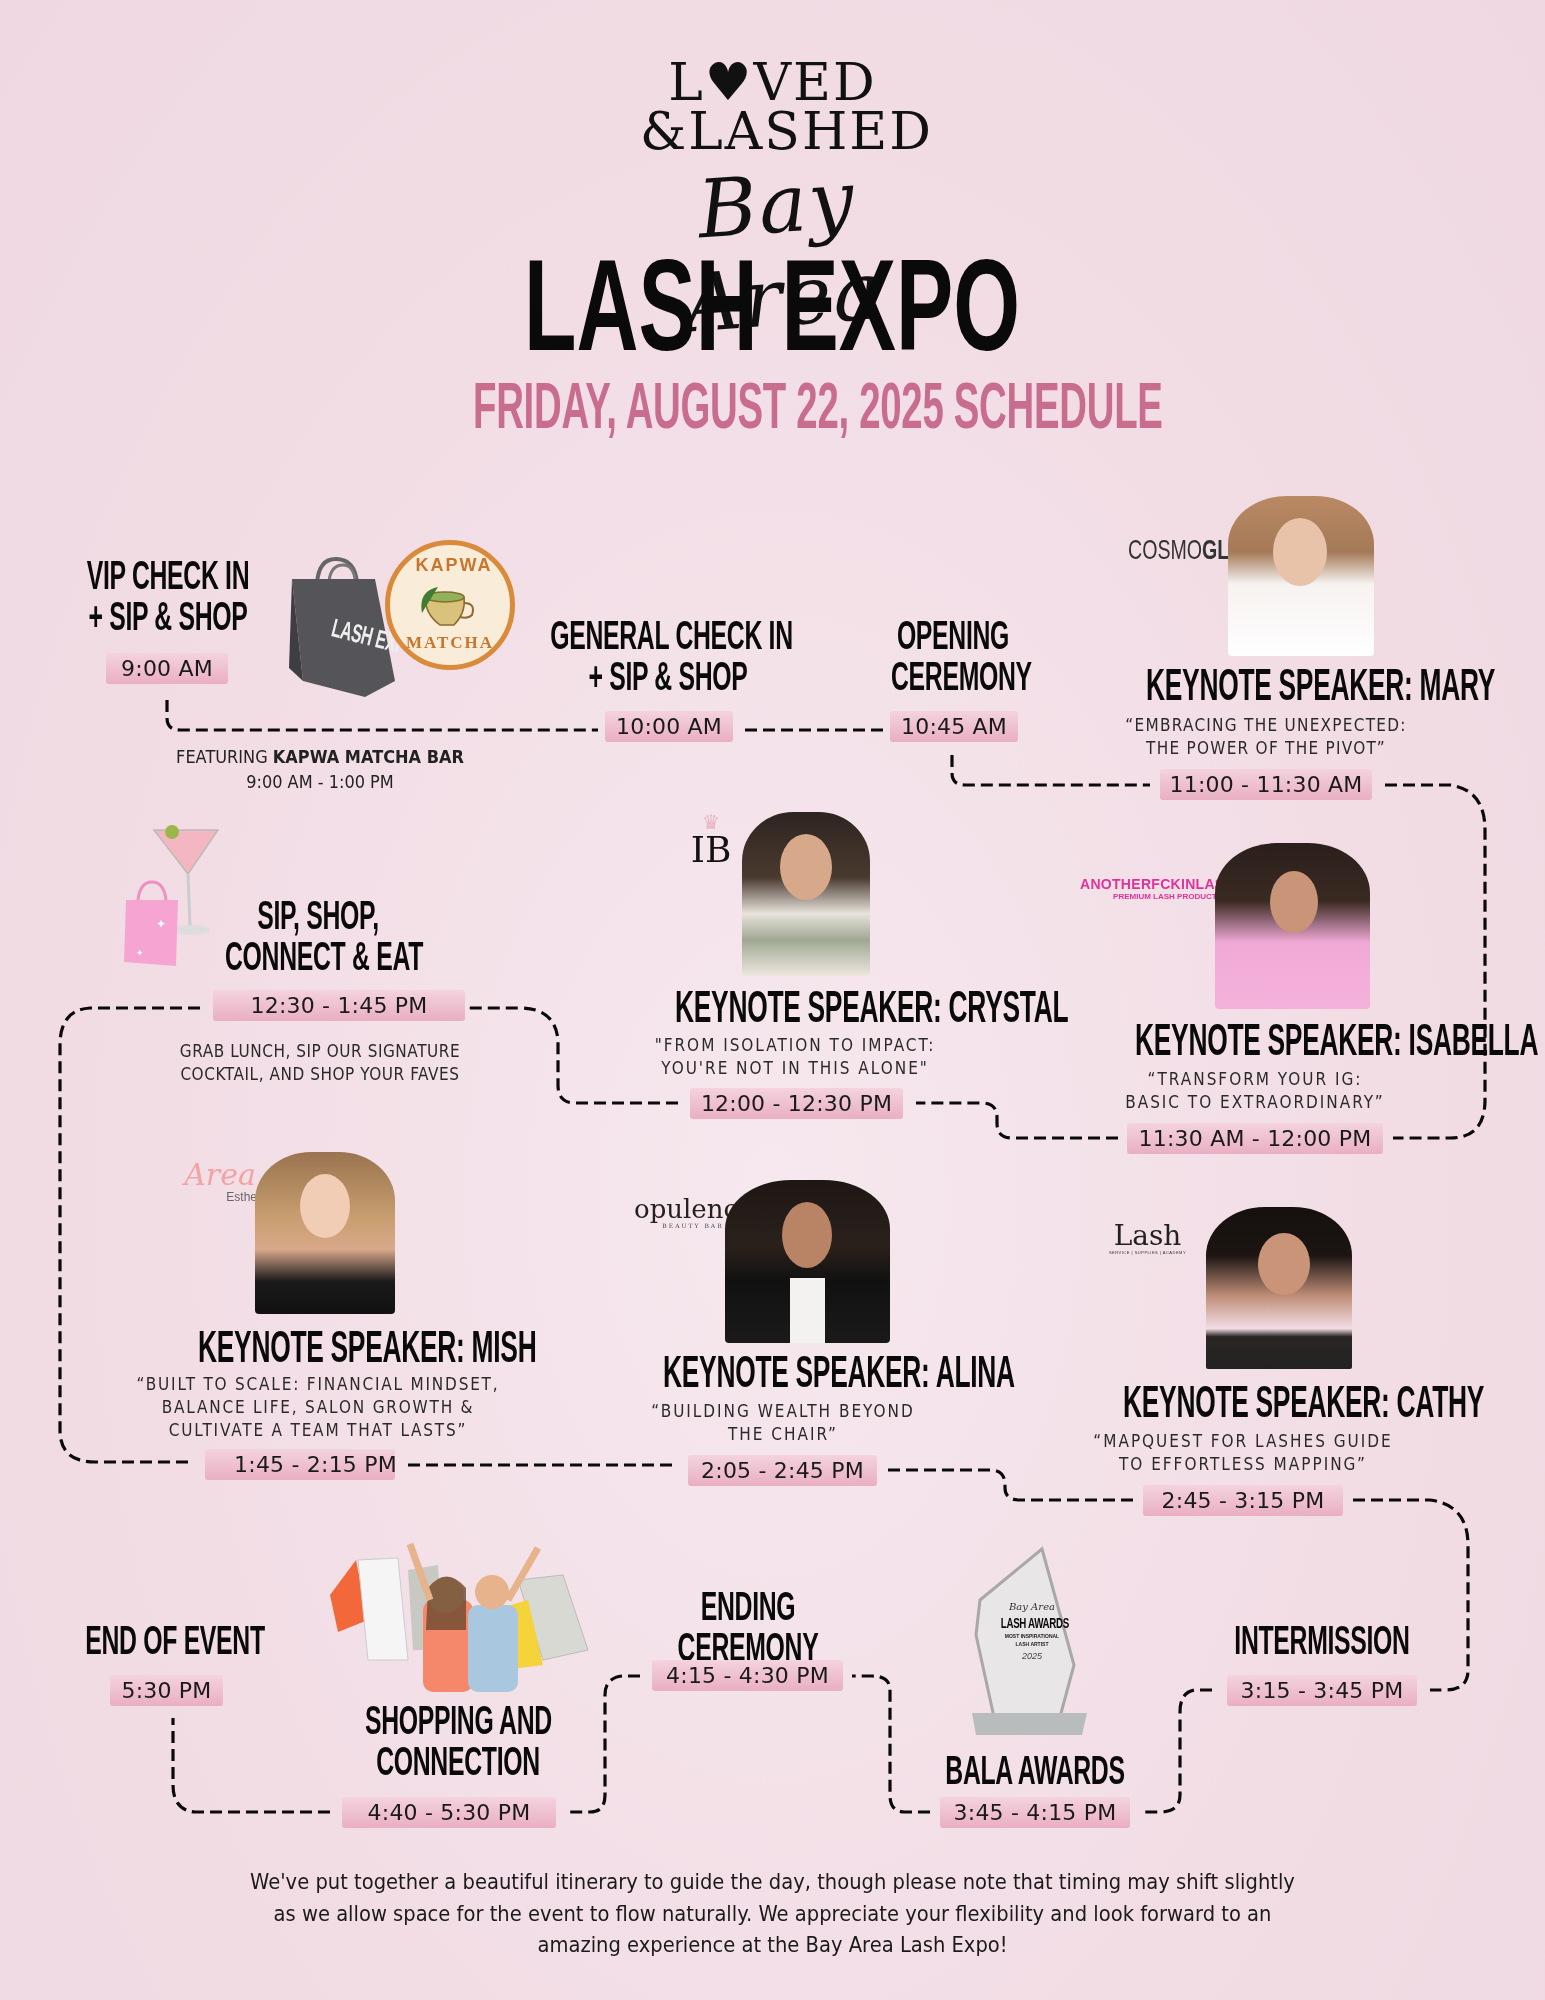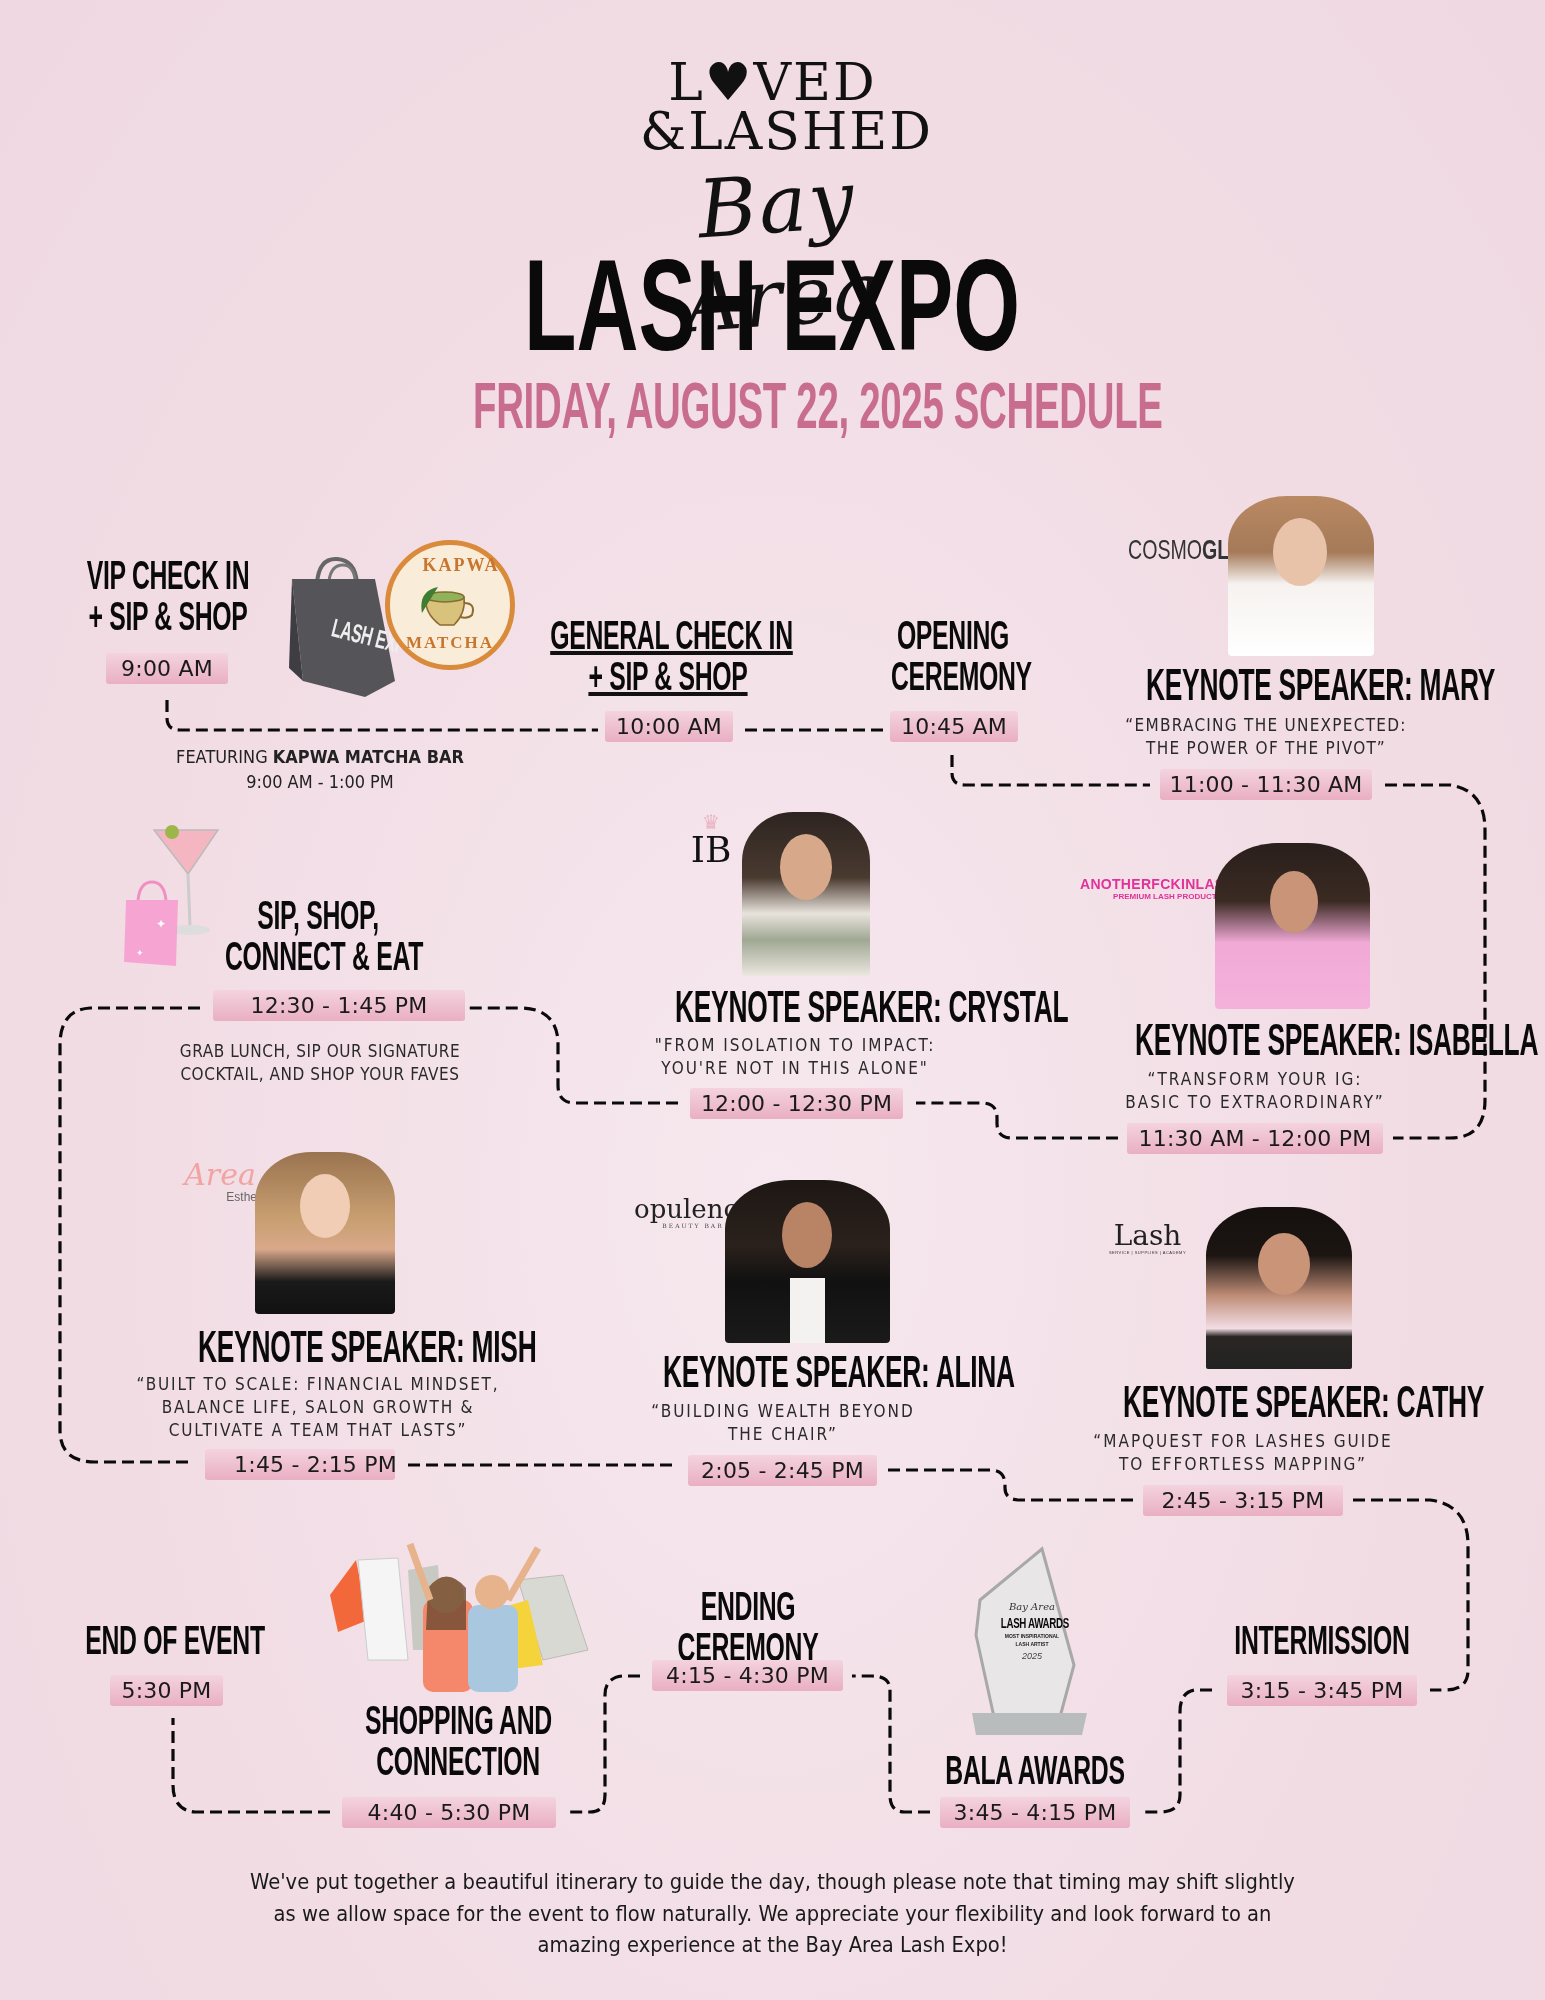--- a/index.html
+++ b/index.html
@@ -155,39 +155,39 @@
   <svg width="110" height="145" viewBox="0 0 110 145">
     <path d="M30 30 Q32 5 50 6 Q68 7 70 30" fill="none" stroke="#666" stroke-width="4"></path>
     <path d="M42 28 Q44 12 56 12 Q66 12 68 26" fill="none" stroke="#777" stroke-width="3"></path>
     <polygon points="5,26 88,26 108,128 78,144 16,128" fill="#555459"></polygon>
     <polygon points="5,26 16,128 2,115" fill="#3e3d42"></polygon>
   </svg>
   <div class="abs cond" style="left:18px; top:72px; font-size:26px; color:#eee; transform:rotate(14deg) scaleX(0.6);">LASH EXPO</div>
 </div>
 
 <div class="abs" style="left:385px; top:540px; width:130px; height:130px; border-radius:50%; background:#f9ecd8; border:5px solid #d98a3a;">
-  <div class="abs" style="left:11px; top:10px; width:120px; text-align:center; font-family:Liberation Serif, serif; font-weight:700; font-size:18px; color:#c8752d; letter-spacing:2px;">KAPWA</div>
+  <div class="abs" style="left:4px; top:10px; width:120px; text-align:center; font-family:Liberation Sans, sans-serif; font-weight:700; font-size:18px; color:#c8752d; letter-spacing:2px;">KAPWA</div>
   <div class="abs" style="left:30px; top:38px; width:60px; height:46px;">
     <svg width="60" height="46" viewBox="0 0 60 46">
       <ellipse cx="22" cy="18" rx="12" ry="5" fill="#4c8d3b"></ellipse>
       <path d="M6 14 Q4 30 20 42 L34 42 Q46 30 44 14 Z" fill="#d9c27c" stroke="#8b6b2e" stroke-width="1.5"></path>
       <ellipse cx="25" cy="14" rx="19" ry="5" fill="#8fb35b" stroke="#8b6b2e" stroke-width="1.5"></ellipse>
       <path d="M44 20 Q56 20 52 32 Q48 36 40 34" fill="none" stroke="#8b6b2e" stroke-width="2"></path>
       <path d="M2 30 Q-2 8 18 4 Q8 20 2 30Z" fill="#3f7d32"></path>
     </svg>
   </div>
   <div class="abs" style="left:0; top:88px; width:120px; text-align:center; font-family:'Liberation Serif',serif; font-weight:700; font-size:17px; color:#c8752d; letter-spacing:2px;">MATCHA</div>
 </div>
 
 <div class="abs" style="left:160px; top:745px; width:320px; text-align:center; font-family:'DejaVu Sans',sans-serif; font-size:17px; color:#222; line-height:1.45; transform:scaleX(0.95);">
   <div><span>FEATURING </span><b>KAPWA MATCHA BAR</b></div>
   <div>9:00 AM - 1:00 PM</div>
 </div>
 
-<div class="abs" style="left:478px; top:615px; width:380px;text-decoration:underline;">
+<div class="abs" style="left:478px; top:615px; width:380px;">
   <div class="cond evt-title">GENERAL CHECK IN</div>
   <div class="cond evt-title">+ SIP &amp; SHOP</div>
 </div>
 <div class="abs badge" style="left:605px; top:711px; width:128px;">10:00 AM</div>
 
 <div class="abs" style="left:853px; top:615px; width:200px;">
   <div class="cond evt-title">OPENING</div>
   <div class="cond evt-title">CEREMONY</div>
 </div>
 <div class="abs badge" style="left:890px; top:711px; width:128px;">10:45 AM</div>

